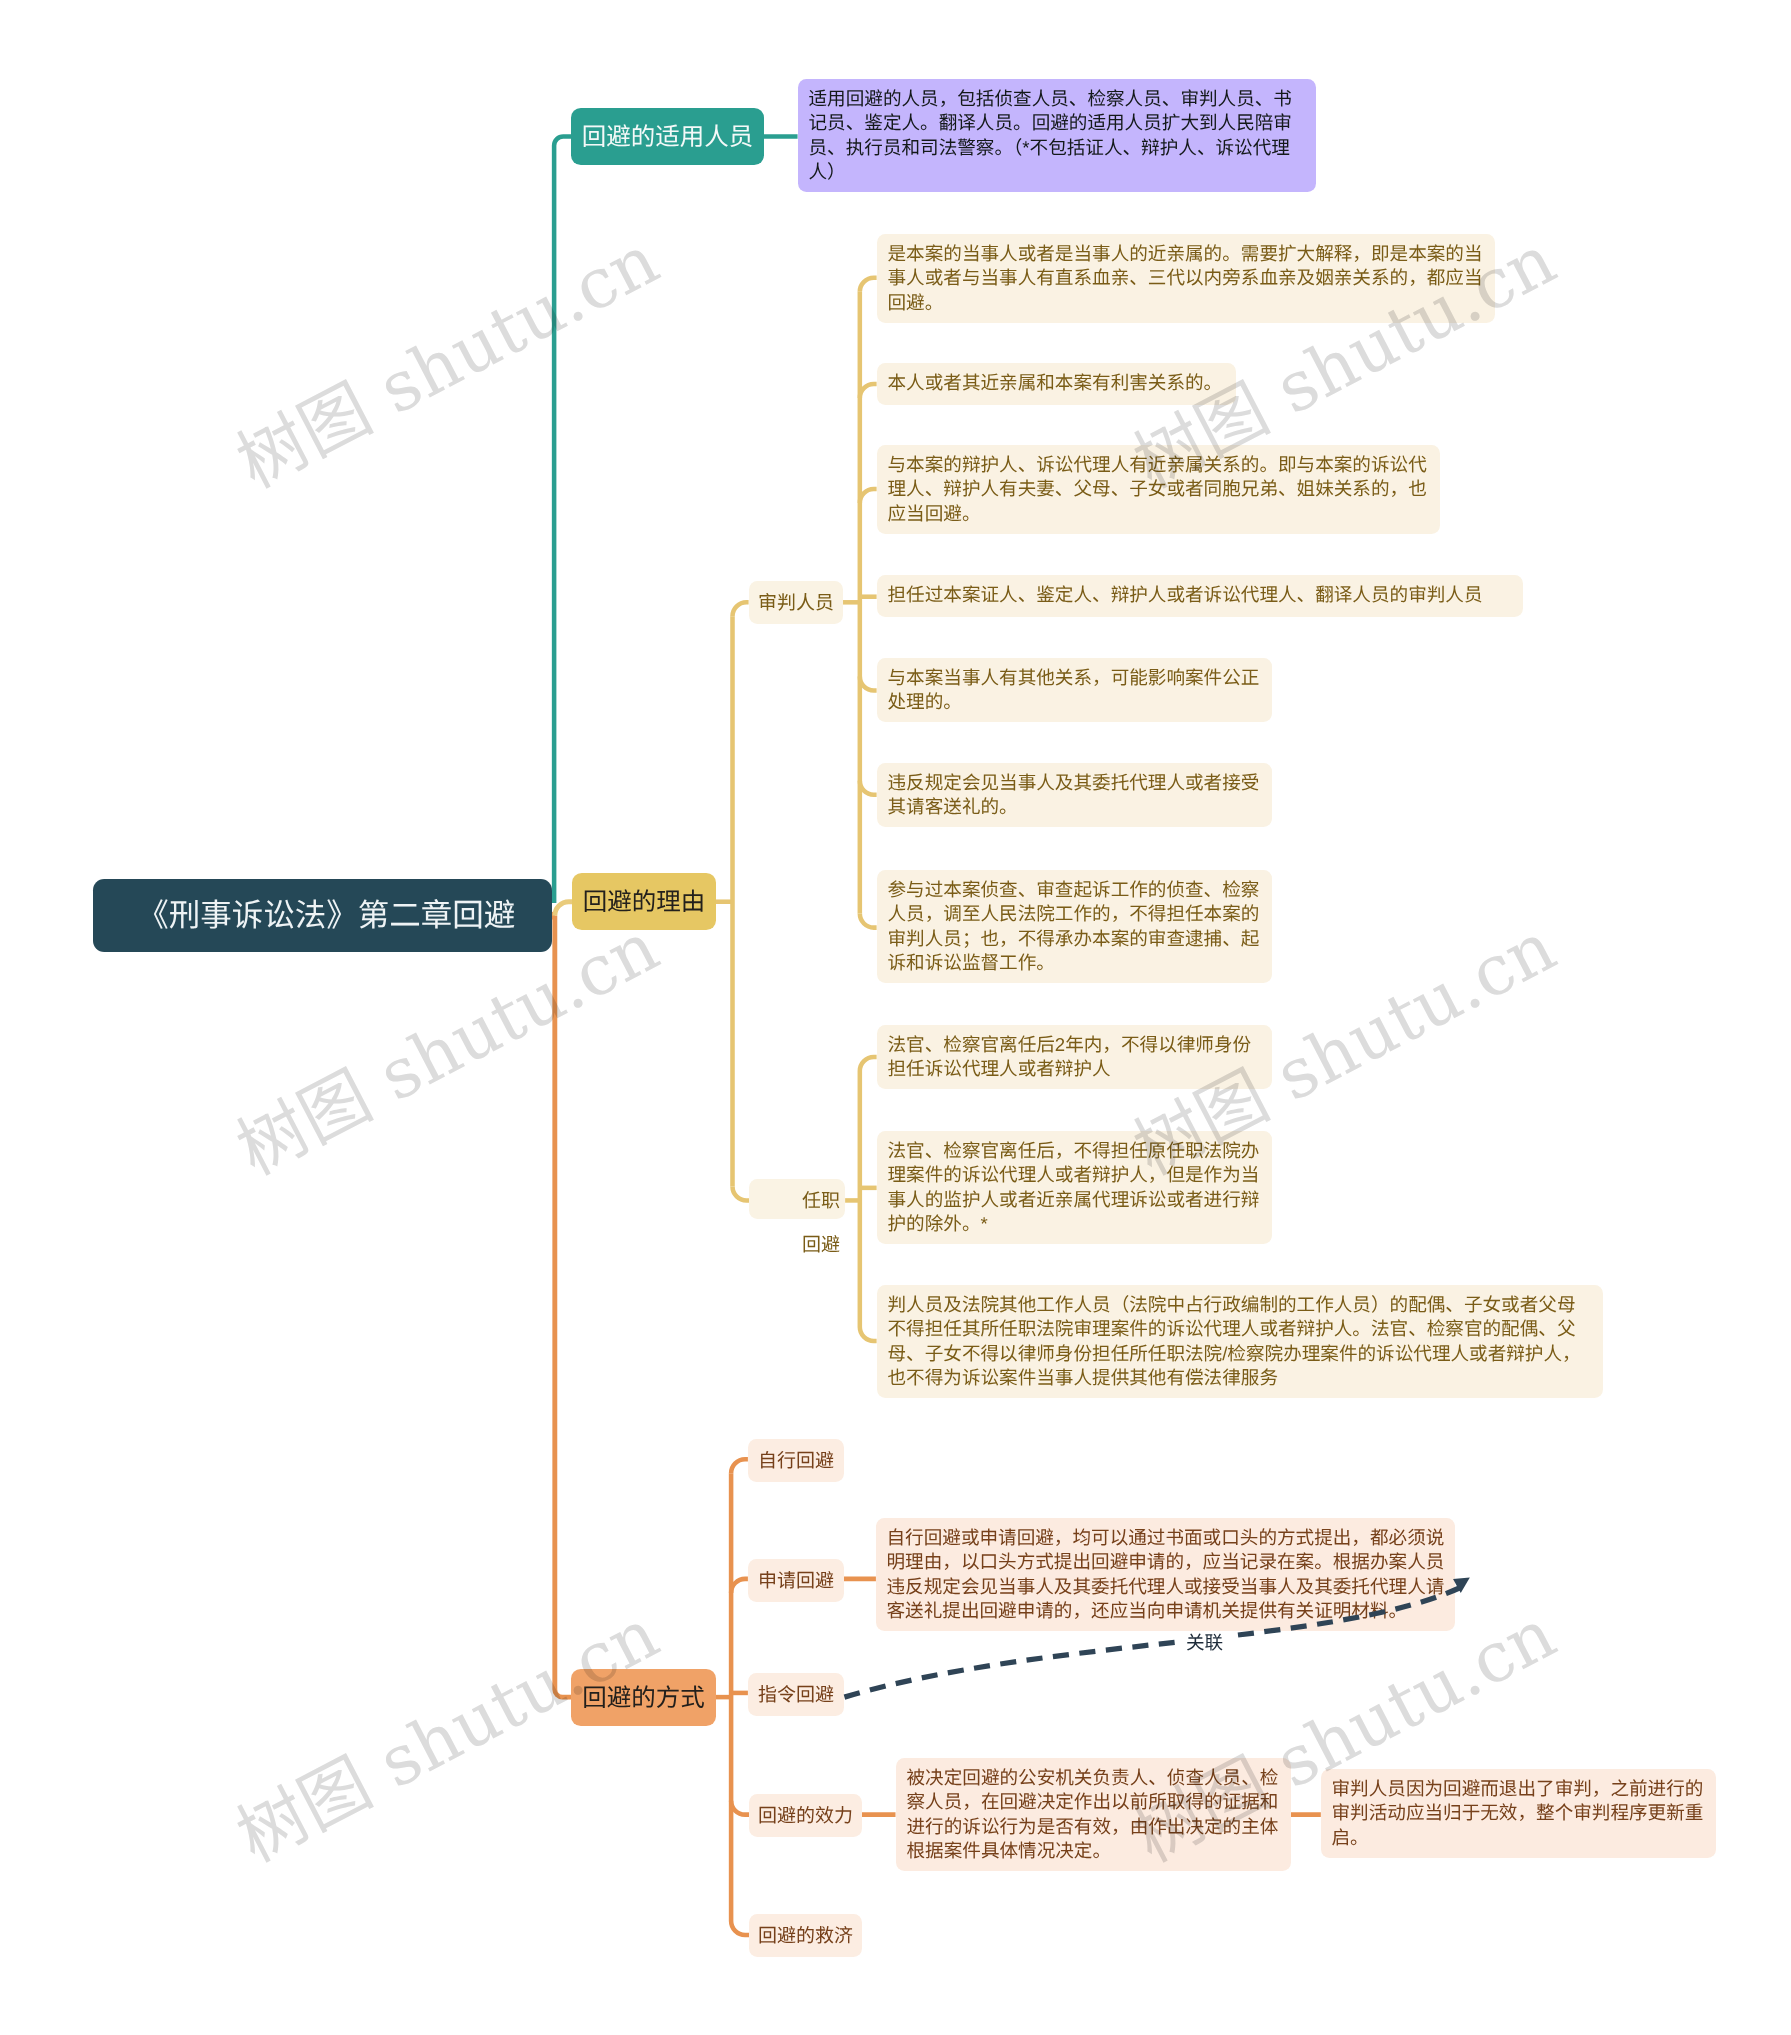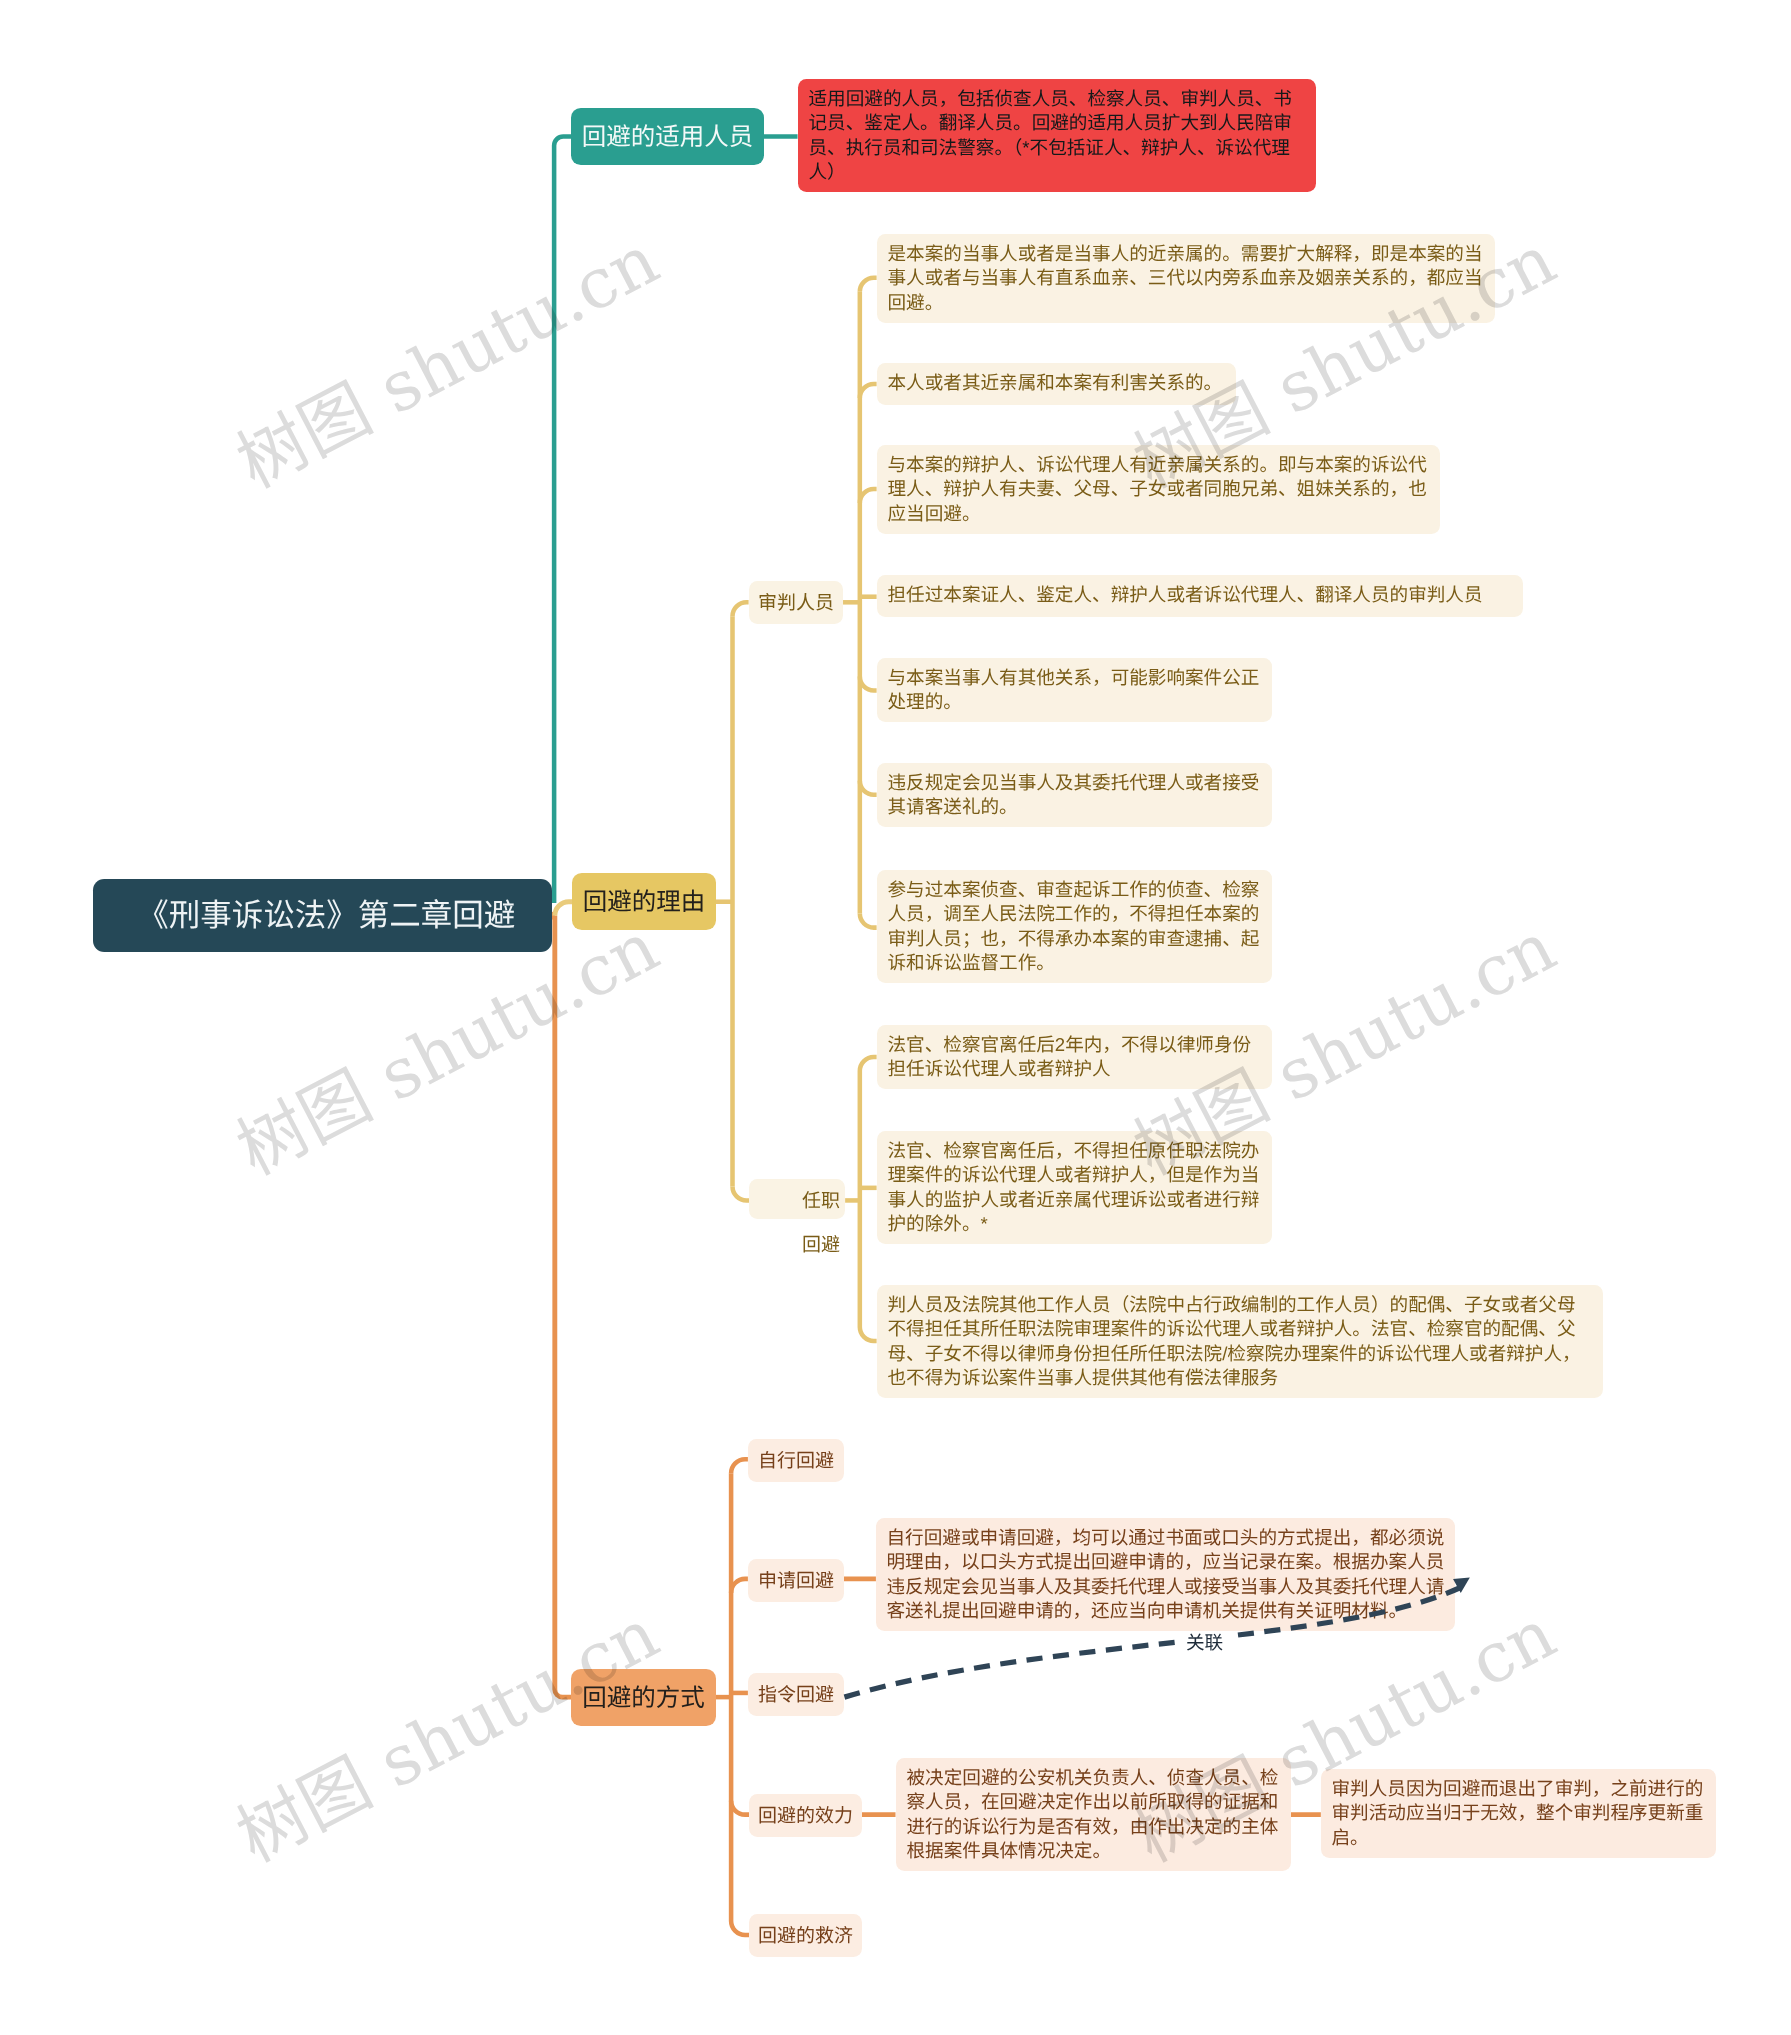--- a/index.html
+++ b/index.html
@@ -29,21 +29,21 @@
   .lvl1{border-radius:9.8px;text-align:center;font-size:24.5px;}
   .lvl1 .tx{line-height:inherit;}
   .lvl2{border-radius:8.4px;text-align:center;font-size:19px;}
   .leaf{border-radius:8.4px;padding:7.7px 10.5px;font-size:18.6px;line-height:24.5px;
         text-rendering:geometricPrecision;}
   .leaf .tx{display:block;min-height:27px;}
 
   .t-teal   {background:#2a9e90;color:#f4f9f8;}
   .t-gold   {background:#e6c763;color:#23201c;}
   .t-orange {background:#f0a267;color:#23201c;}
-  .b-teal   {background:#ef4444;color:#14191a;}
+  .b-teal   {background:#c4b5fd;color:#14191a;}
   .b-gold   {background:#faf2e3;color:#7a5c17;}
   .b-gold2  {background:#faf3e4;color:#7a5c17;}
   .b-orange {background:#fcebe0;color:#76401a;}
   .b-orange2{background:#fcede2;color:#76401a;}
 
   #link-label{position:absolute;z-index:5;font-size:18.6px;color:#1d2b39;background:#ffffff;
               padding:1.4px 4.9px;line-height:21px;text-rendering:geometricPrecision;}
 </style>
 </head>
 <body>

